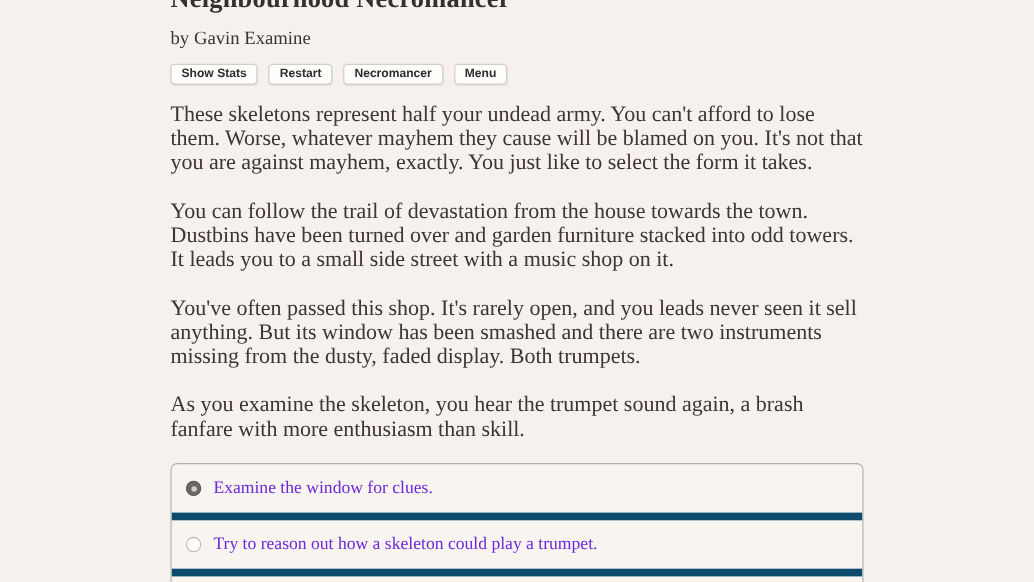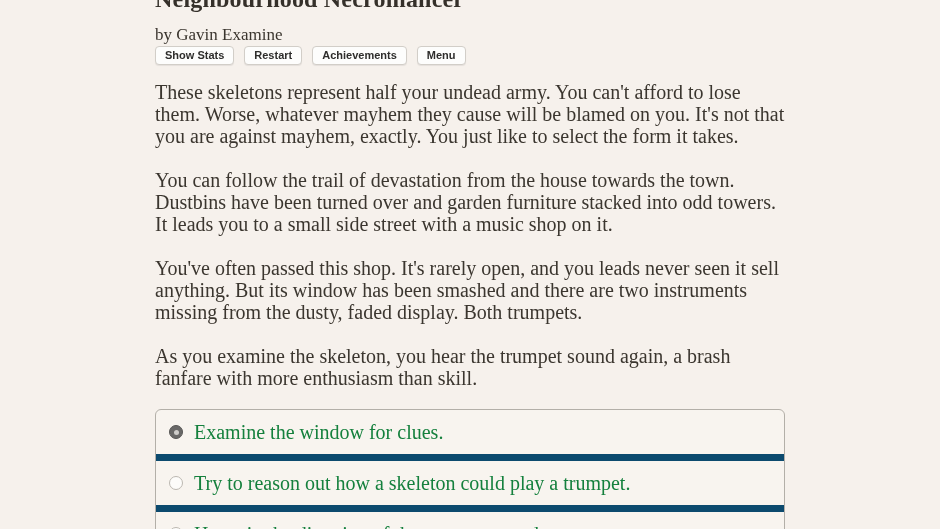--- a/index.html
+++ b/index.html
@@ -25,21 +25,21 @@
   }
   p.byline {
     margin-top: 10px;
     font-size: 17px;
     line-height: 22px;
     color: #3a352e;
   }
   .toolbar {
     display: flex;
     gap: 10px;
-    margin-top: 0;
+    margin-top: 12px;
   }
   .toolbar button {
     font-family: "Liberation Sans", sans-serif;
     font-size: 11px;
     font-weight: bold;
     color: #2e2d2b;
     background: #fdfdfc;
     border: 1px solid #d2cec8;
     border-radius: 4px;
     padding: 2px 9px 3px 9px;
@@ -67,23 +67,23 @@
     align-items: center;
     gap: 11px;
     padding: 12px 13px;
     min-height: 44px;
     cursor: pointer;
   }
   .choice-row + .choice-row {
     border-top: 7px solid #0c4a6e;
   }
   .choice-row .label {
-    font-size: 20px;
+    font-size: 16px;
     line-height: 20px;
-    color: #15803d;
+    color: #6d28d9;
   }
   .radio {
     flex: 0 0 auto;
     width: 14px; height: 14px;
     border-radius: 50%;
     background: #fdfcfa;
     border: 1px solid #bcb8b1;
     display: inline-flex;
     align-items: center;
     justify-content: center;
@@ -105,21 +105,21 @@
 
 <div class="content">
 
   <h1 class="game-title">Neighbourhood Necromancer</h1>
 
   <p class="byline">by Gavin Examine</p>
 
   <div class="toolbar">
     <button>Show Stats</button>
     <button>Restart</button>
-    <button>Achievements</button>
+    <button>Necromancer</button>
     <button>Menu</button>
   </div>
 
   <div class="story">
     <p class="first">These skeletons represent half your undead army. You can't afford to lose them. Worse, whatever mayhem they cause will be blamed on you. It's not that you are against mayhem, exactly. You just like to select the form it takes.</p>
     <p>You can follow the trail of devastation from the house towards the town. Dustbins have been turned over and garden furniture stacked into odd towers. It leads you to a small side street with a music shop on it.</p>
     <p>You've often passed this shop. It's rarely open, and you leads never seen it sell anything. But its window has been smashed and there are two instruments missing from the dusty, faded display. Both trumpets.</p>
     <p>As you examine the skeleton, you hear the trumpet sound again, a brash fanfare with more enthusiasm than skill.</p>
   </div>
 

